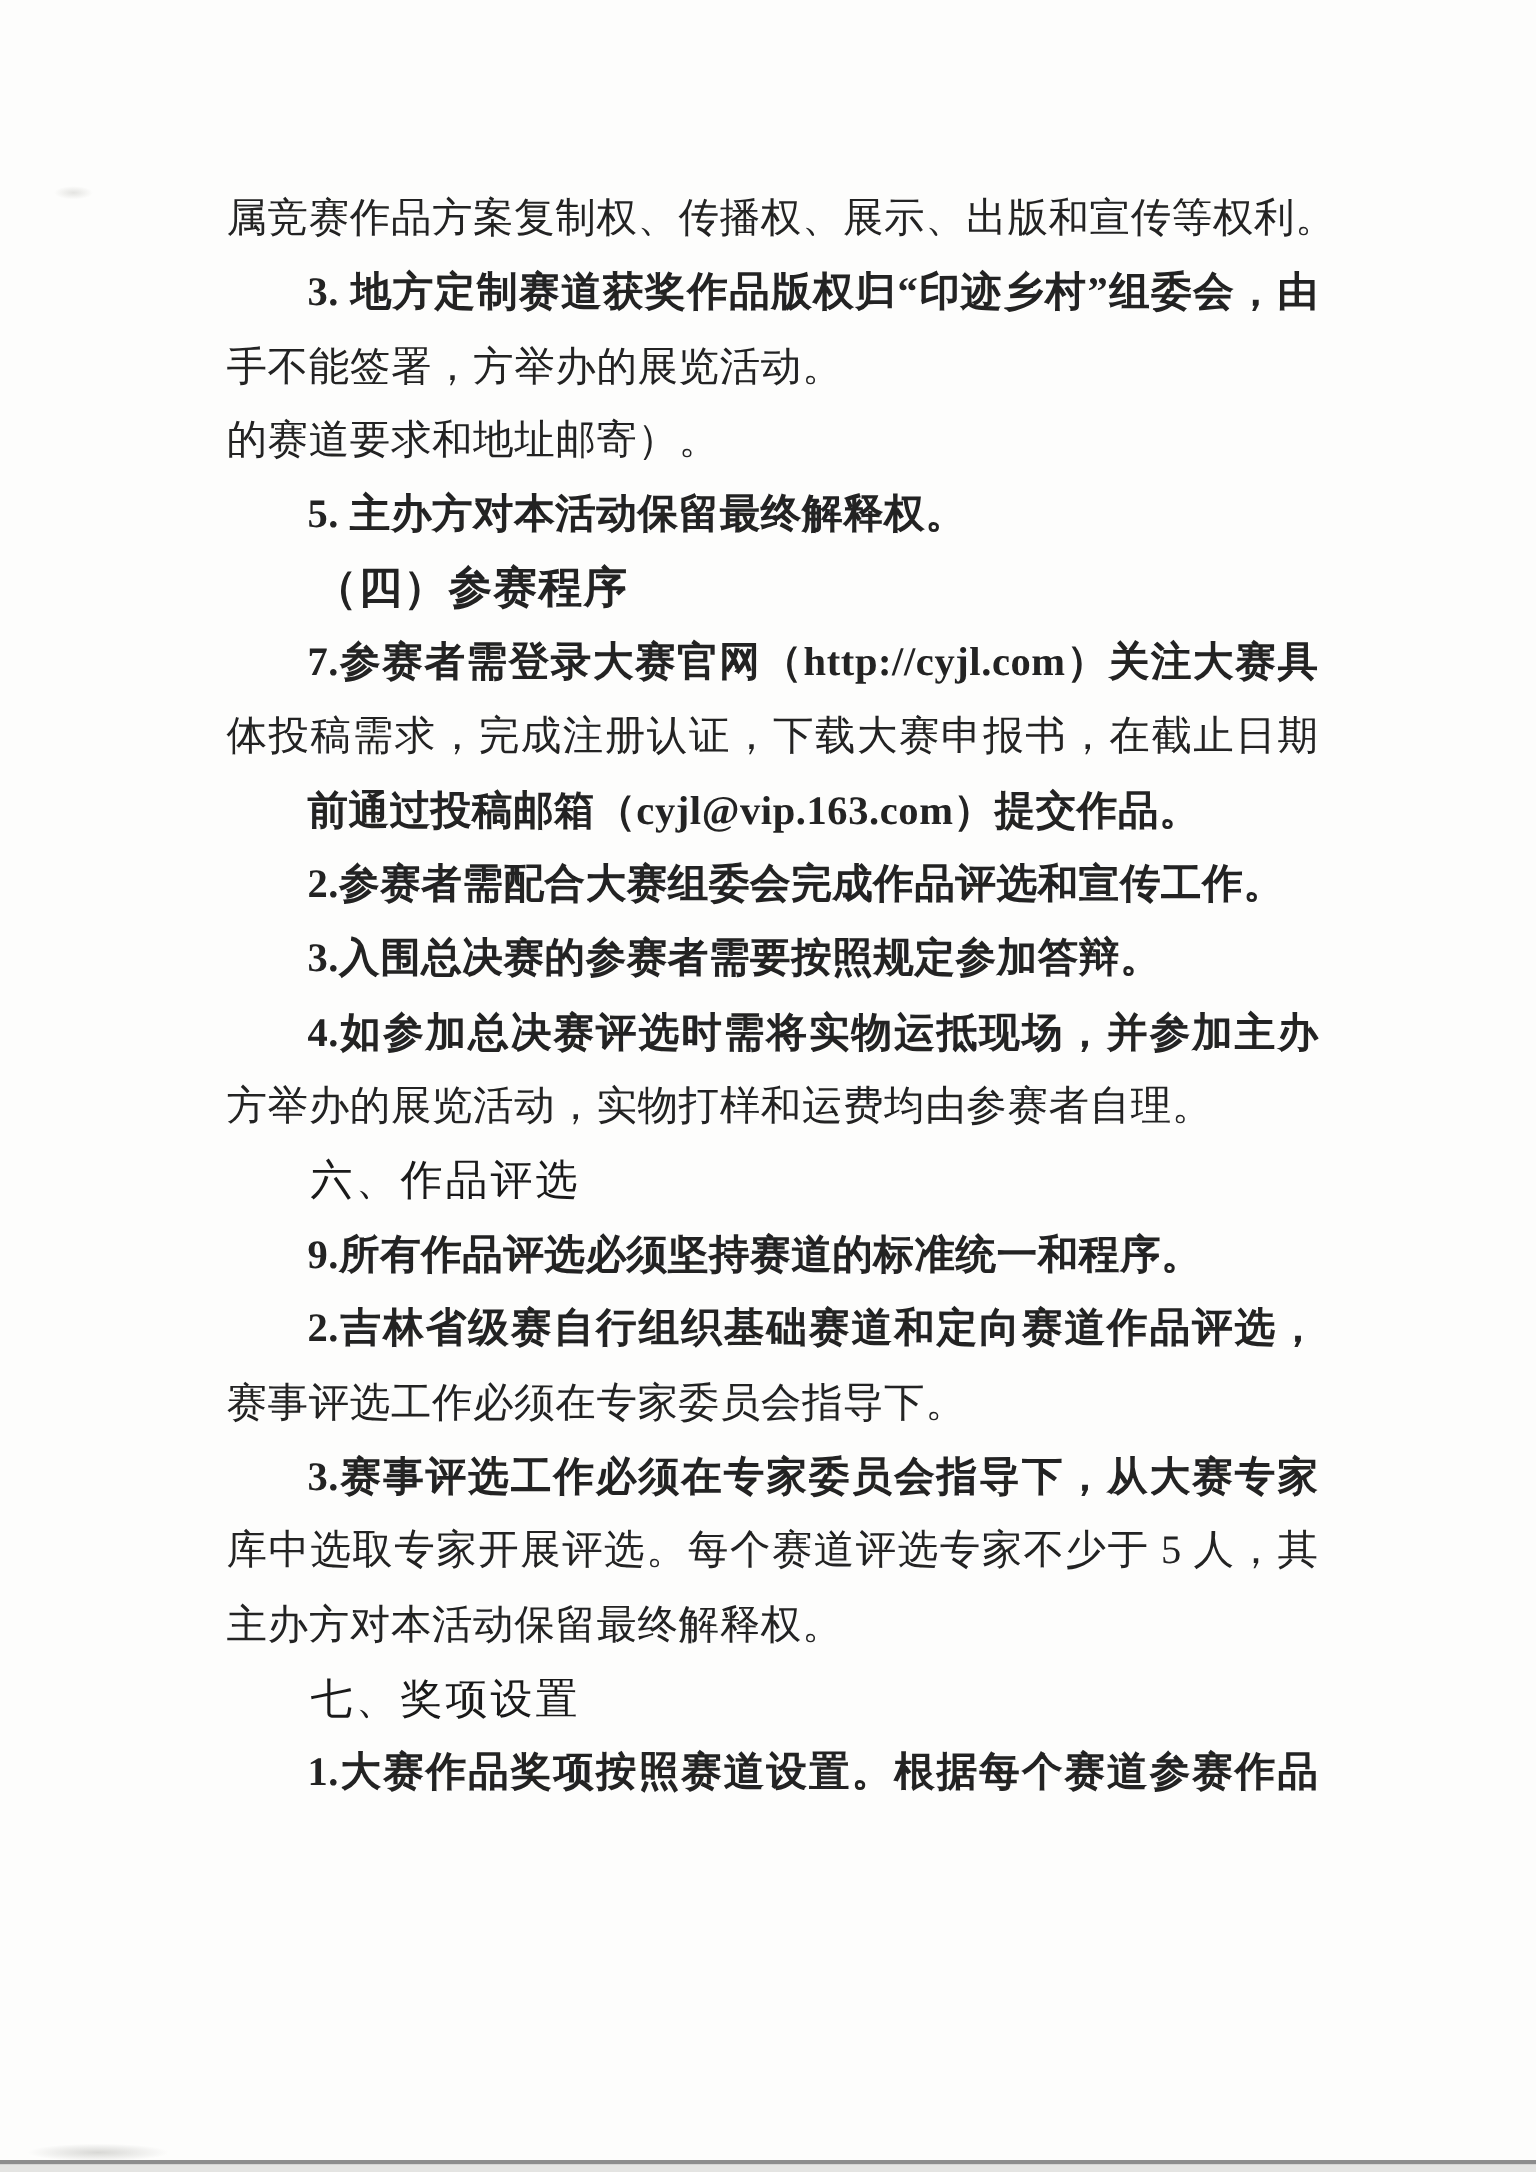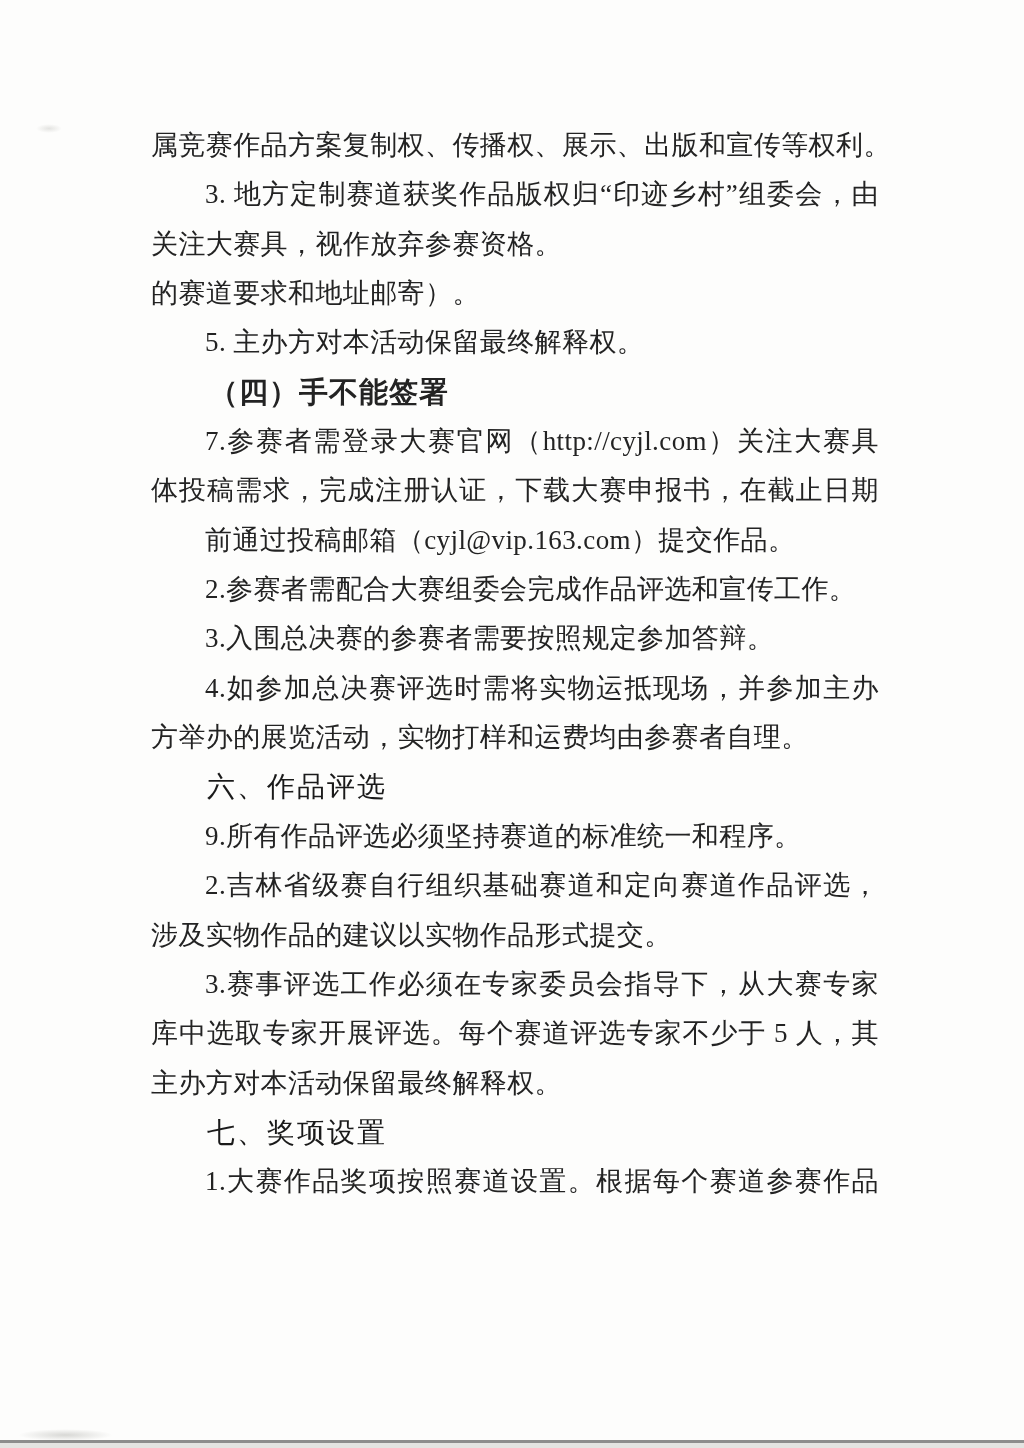--- a/index.html
+++ b/index.html
@@ -31,20 +31,21 @@
     line-height: 49.35px;
     font-size: 27px;
     letter-spacing: 0.4px;
     white-space: nowrap;
     text-align: left;
     color: #232323;
   }
   
   .text-block p.i2 {
     text-indent: 2em;
+    font-weight: bold;
   }
   
   .text-block p.full {
     white-space: normal;
     text-align: justify;
     text-align-last: justify;
   }
   
   .text-block p.h-kai {
     font-weight: bold;
@@ -96,35 +97,35 @@
     border-radius: 50%;
   }
 </style>
 </head>
 <body>
 
 <div class="scan-page">
   <div class="text-block">
     <p>属竞赛作品方案复制权、传播权、展示、出版和宣传等权利。</p>
     <p class="i2 full">3. 地方定制赛道获奖作品版权归“印迹乡村”组委会，由</p>
-    <p>关注大赛具，视作放弃参赛资格。</p>
+    <p>手不能签署，方举办的展览活动。</p>
     <p>的赛道要求和地址邮寄）。</p>
     <p class="i2">5. 主办方对本活动保留最终解释权。</p>
-    <p class="i2 h-kai">（四）手不能签署</p>
+    <p class="i2 h-kai">（四）参赛程序</p>
     <p class="i2 full">7.参赛者需登录大赛官网（http://cyjl.com）关注大赛具</p>
     <p class="full">体投稿需求，完成注册认证，下载大赛申报书，在截止日期</p>
     <p class="i2">前通过投稿邮箱（cyjl@vip.163.com）提交作品。</p>
     <p class="i2">2.参赛者需配合大赛组委会完成作品评选和宣传工作。</p>
     <p class="i2">3.入围总决赛的参赛者需要按照规定参加答辩。</p>
     <p class="i2 full">4.如参加总决赛评选时需将实物运抵现场，并参加主办</p>
     <p>方举办的展览活动，实物打样和运费均由参赛者自理。</p>
     <p class="i2 h-hei">六、作品评选</p>
     <p class="i2">9.所有作品评选必须坚持赛道的标准统一和程序。</p>
     <p class="i2 full">2.吉林省级赛自行组织基础赛道和定向赛道作品评选，</p>
-    <p>涉及实物作品的建议以实物作品形式提交。</p>
+    <p>赛事评选工作必须在专家委员会指导下。</p>
     <p class="i2 full">3.赛事评选工作必须在专家委员会指导下，从大赛专家</p>
     <p class="full">库中选取专家开展评选。每个赛道评选专家不少于 5 人，其</p>
     <p>主办方对本活动保留最终解释权。</p>
     <p class="i2 h-hei">七、奖项设置</p>
     <p class="i2 full">1.大赛作品奖项按照赛道设置。根据每个赛道参赛作品</p>
   </div>
 
   <div class="scan-smudge-top"></div>
   <div class="scan-smudge-bottom"></div>
   <div class="scan-edge-line"></div>

